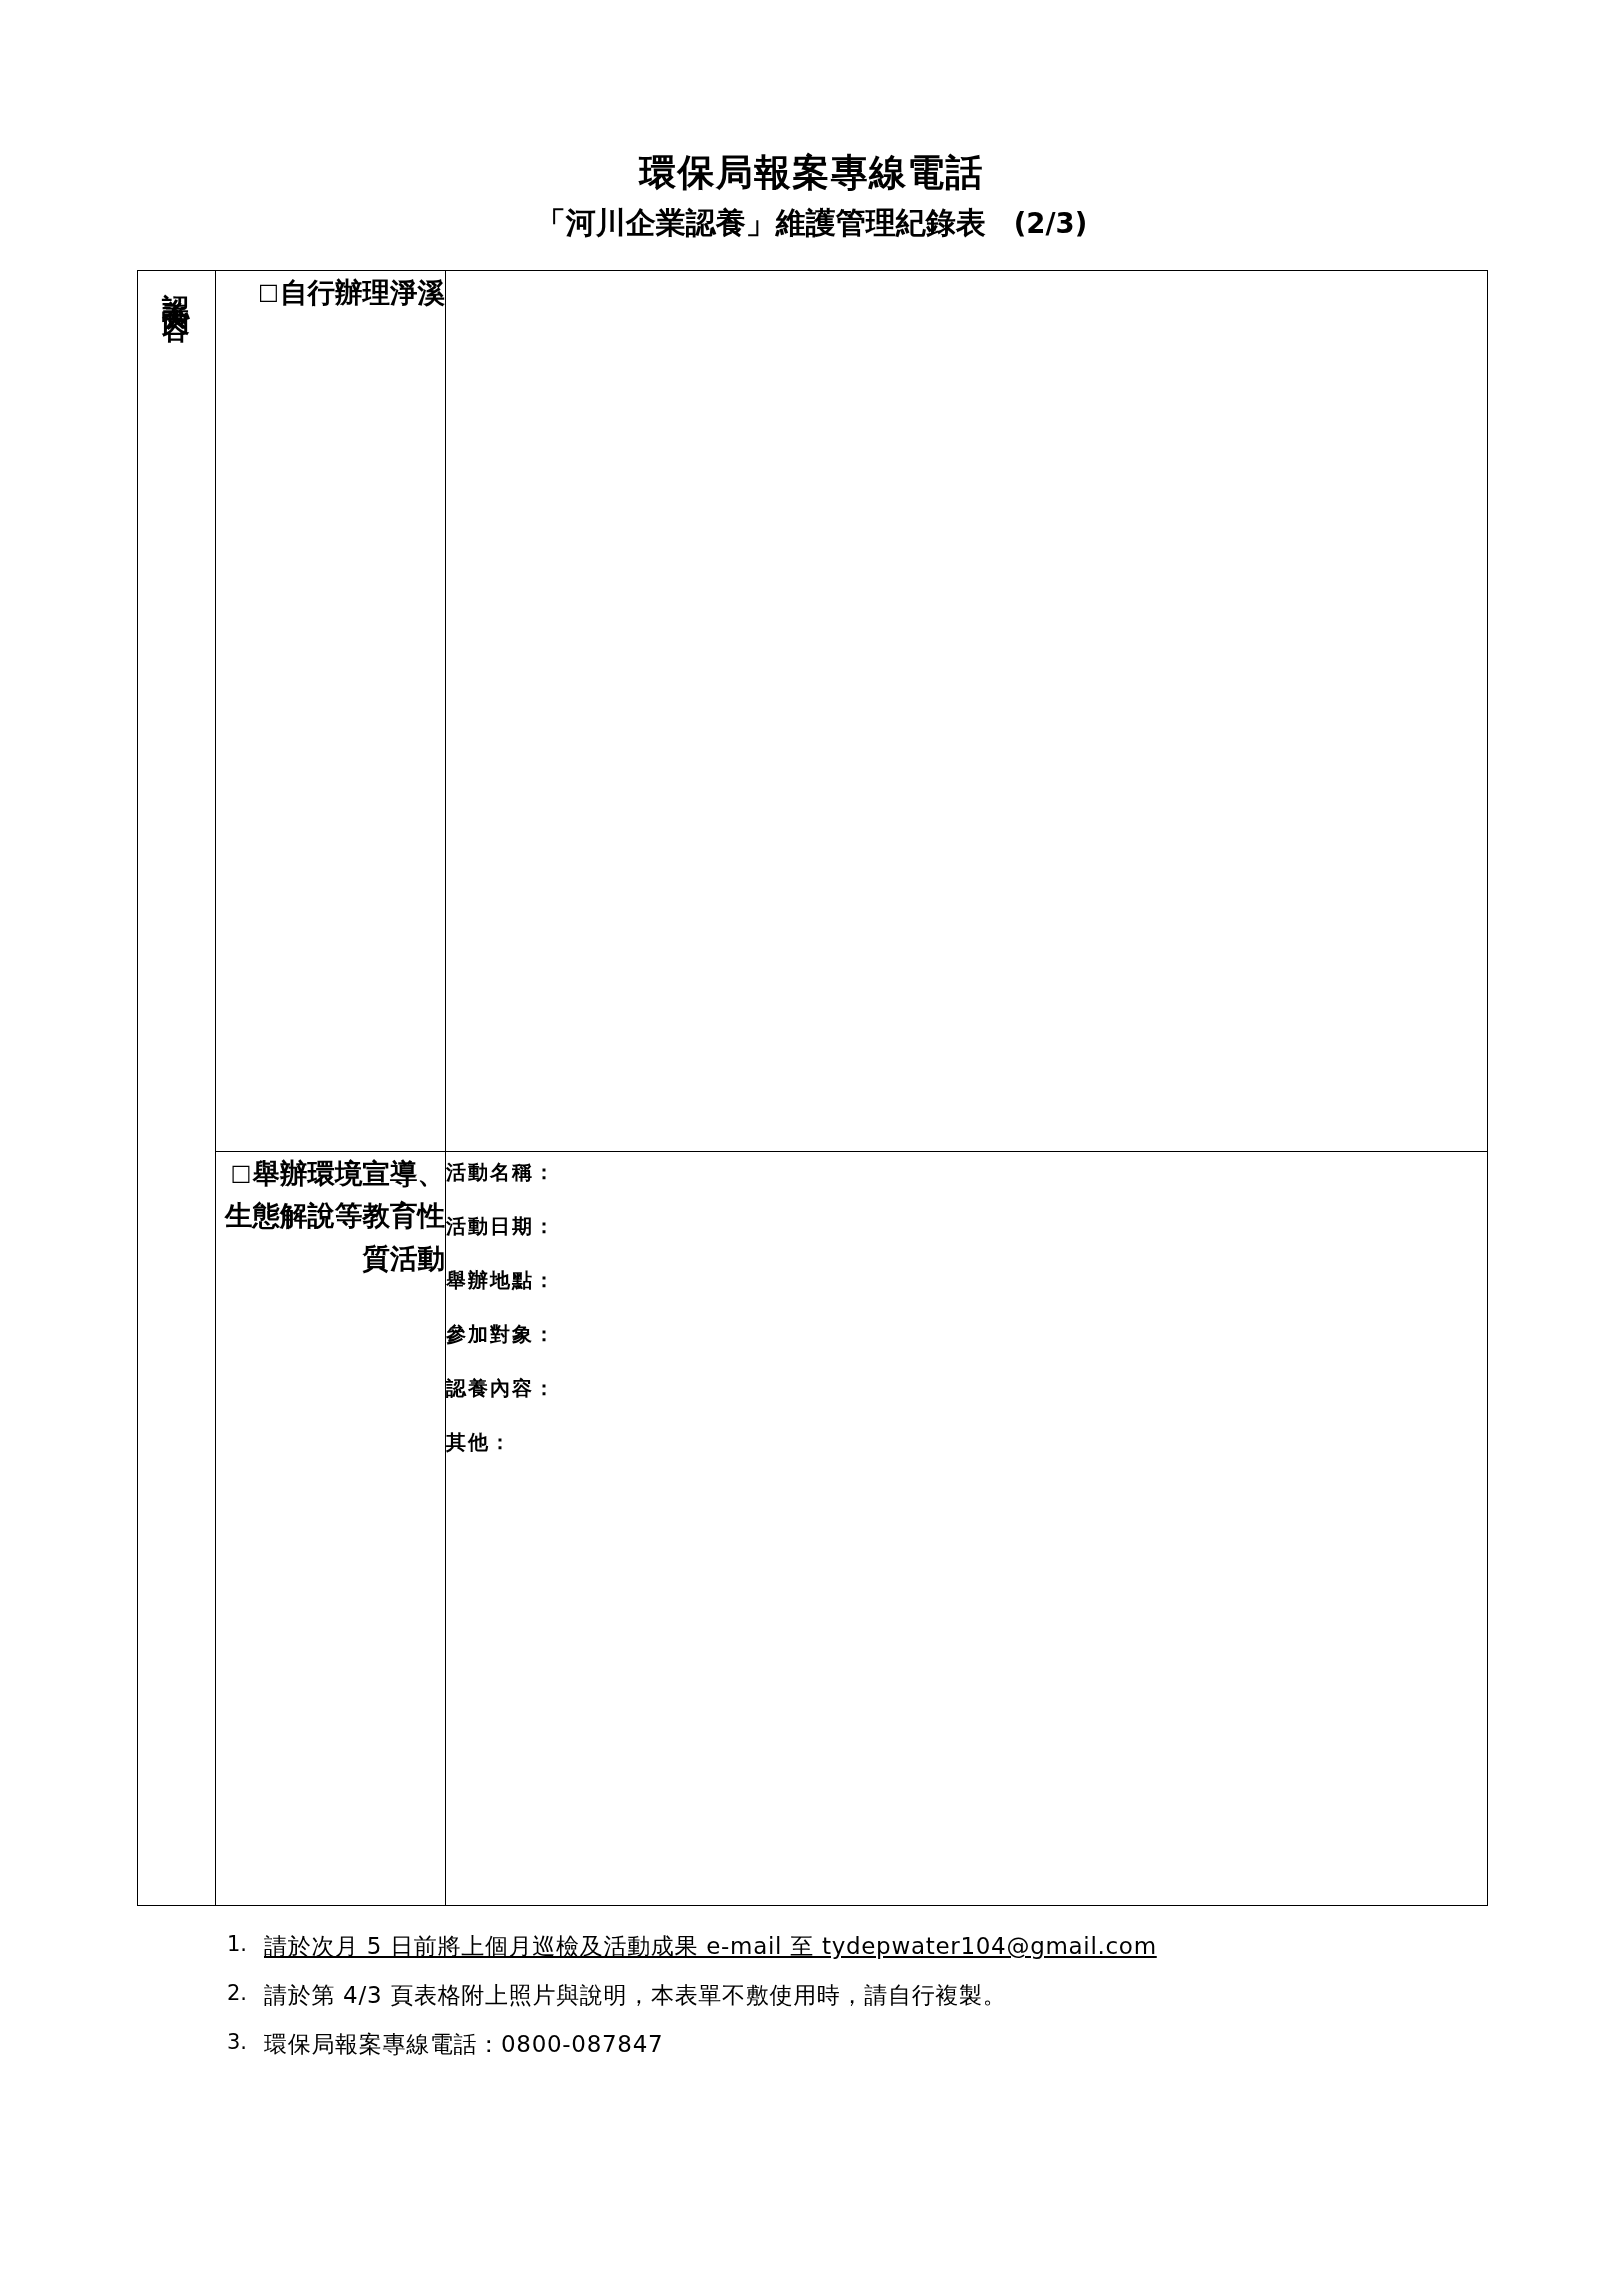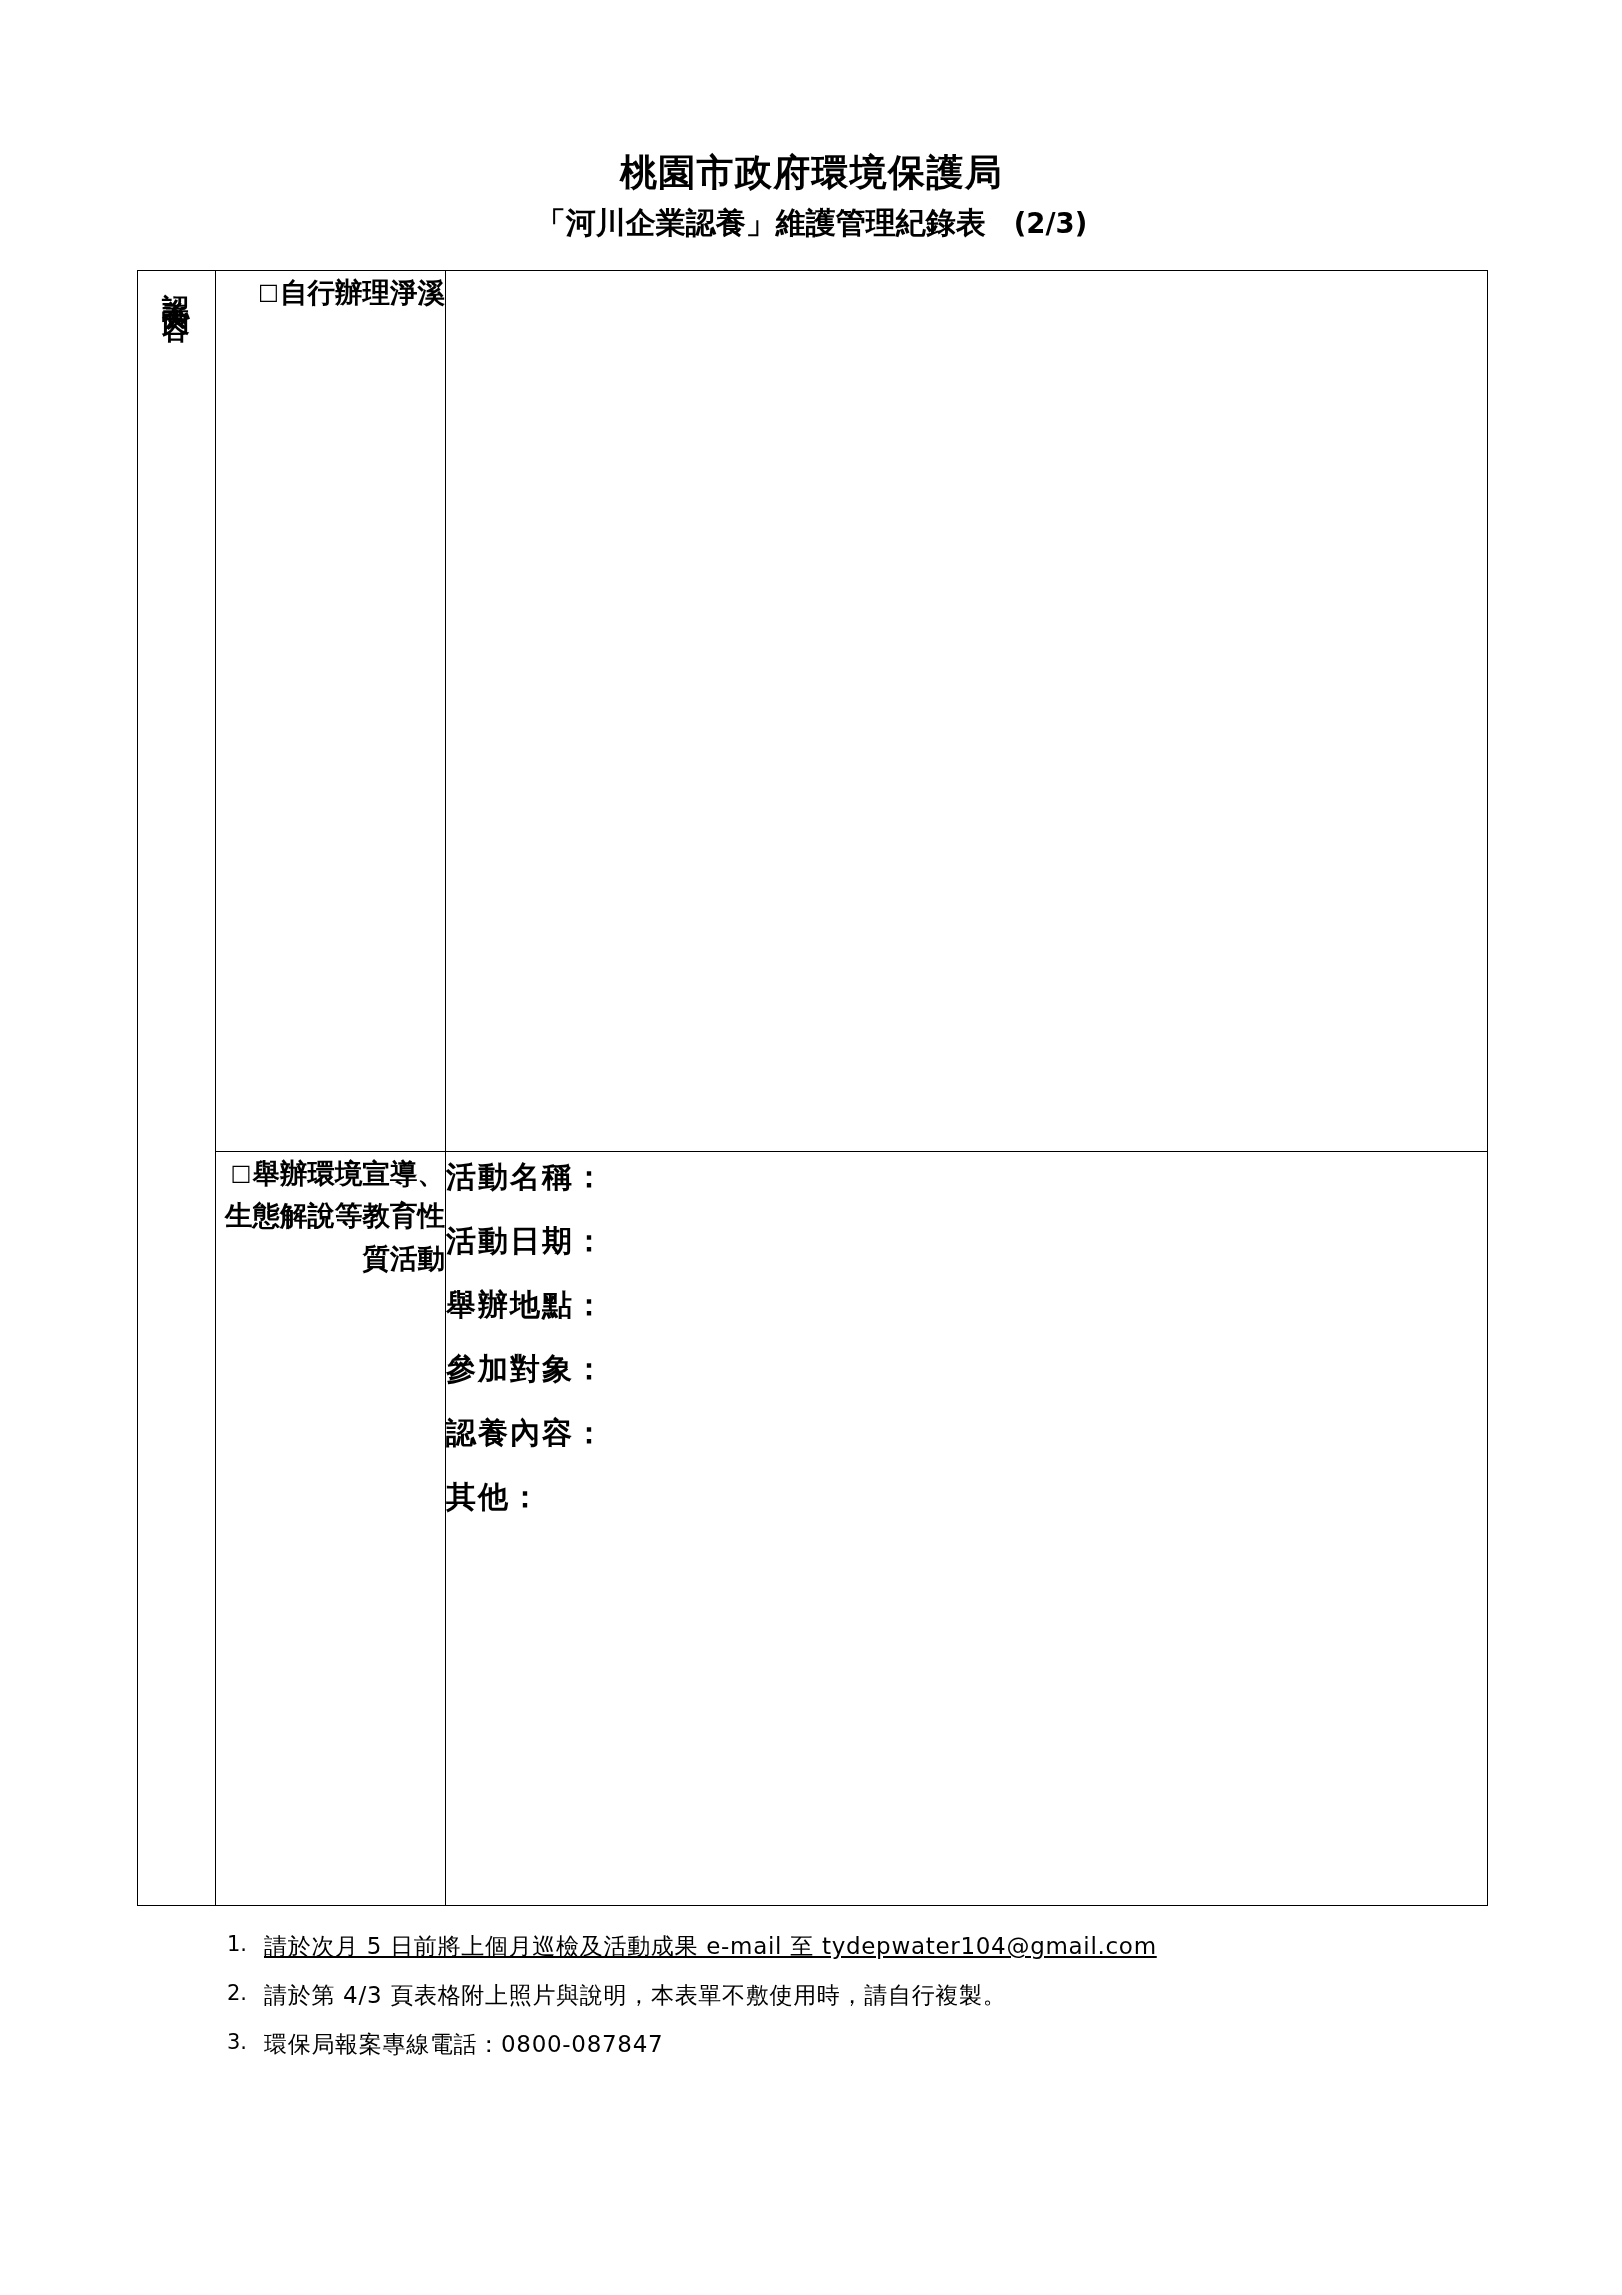--- a/index.html
+++ b/index.html
@@ -87,21 +87,21 @@
     vertical-align: 2.6px;
     margin-right: 1.3px;
   }
   .row-clean { height: 880px; }
   .row-event { height: 753px; }
 
   .content-cell {
     padding: 18.3px 0 0 22px;
   }
   .field-line {
-    font-size: 30px;
+    font-size: 20px;
     font-weight: bold;
     line-height: 1.0;
     margin: 0 0 0 0;
     padding-top: 17px;
     padding-bottom: 17px;
     letter-spacing: 2px;
   }
   .field-line:first-child { padding-top: 10.5px; }
 
   .notes {
@@ -128,21 +128,21 @@
     letter-spacing: 0.7px;
   }
   .u-line { text-decoration: underline; }
 </style>
 </head>
 <body>
 
 <div class="page">
 
   <div class="header">
-    <div class="doc-title">桃園市政府環境保護局</div>
+    <div class="doc-title">環保局報案專線電話</div>
     <div class="doc-subtitle"><span>「河川企業認養」維護管理紀錄表</span><span class="pg">(2/3)</span></div>
   </div>
 
   <table class="form">
     <tbody>
       <tr>
         <td class="col-label" rowspan="2">
           <span class="vlabel">認養內容</span>
         </td>
         <td class="col-item row-clean">

